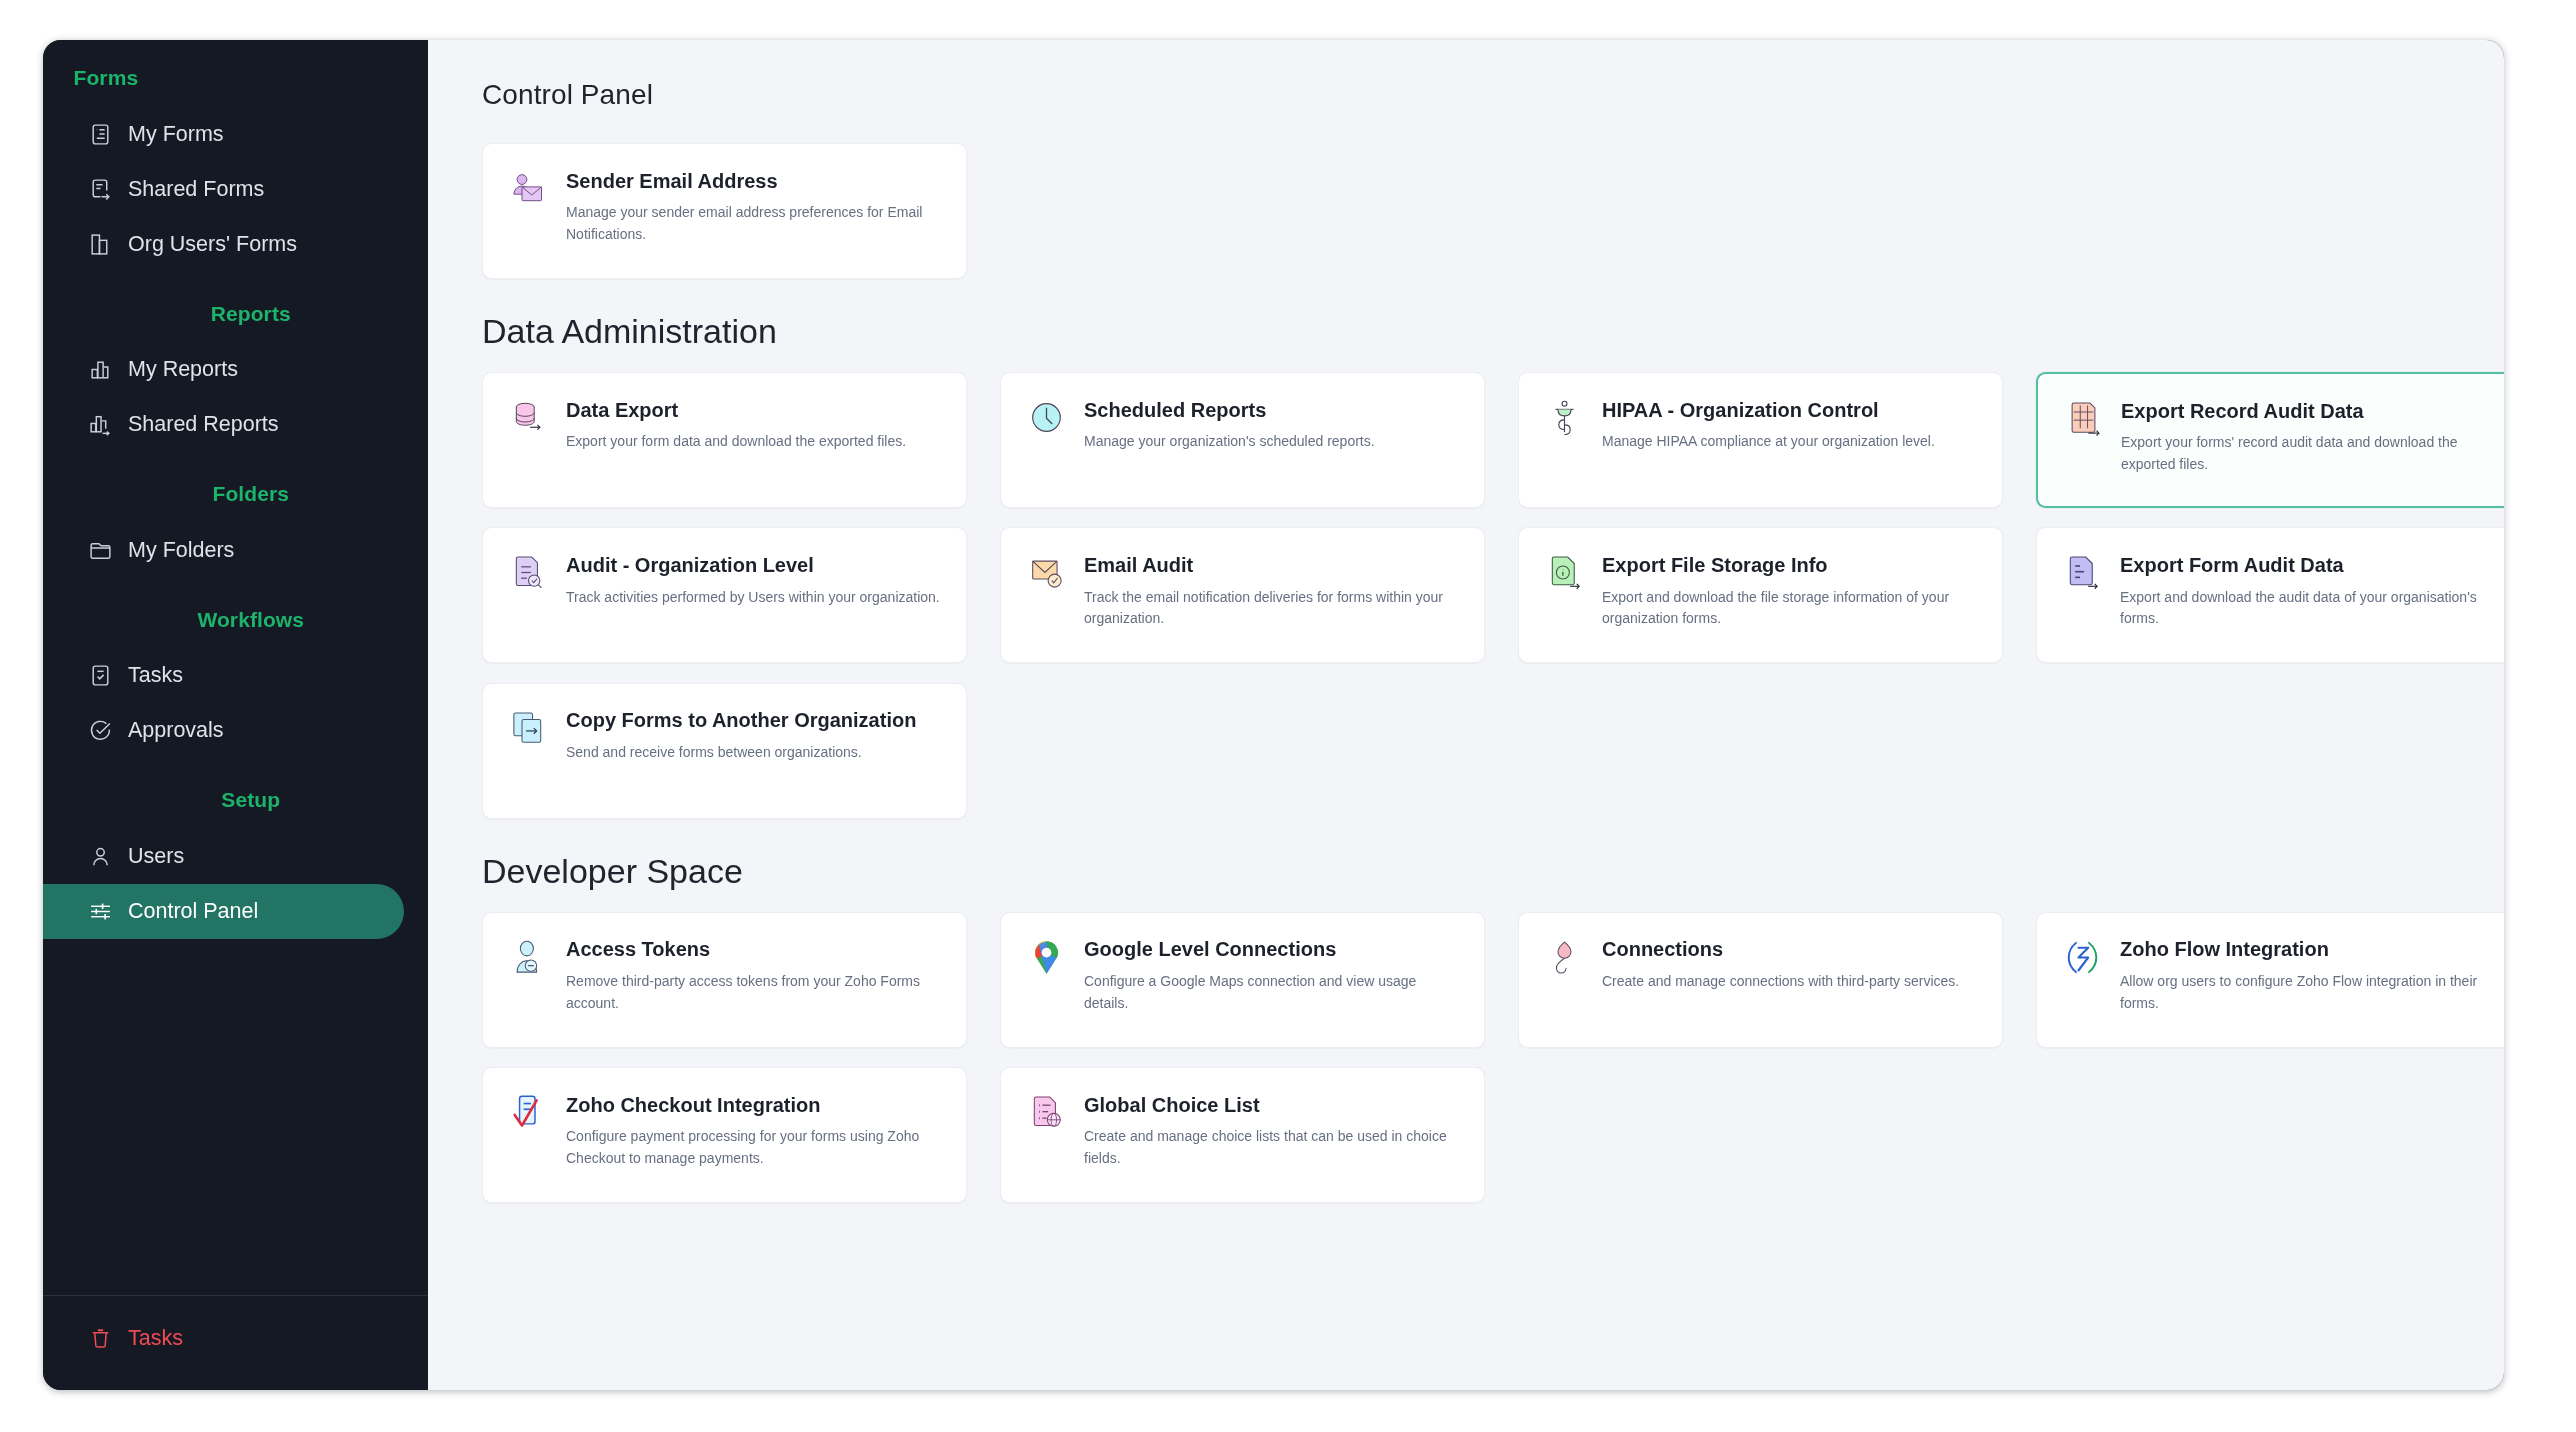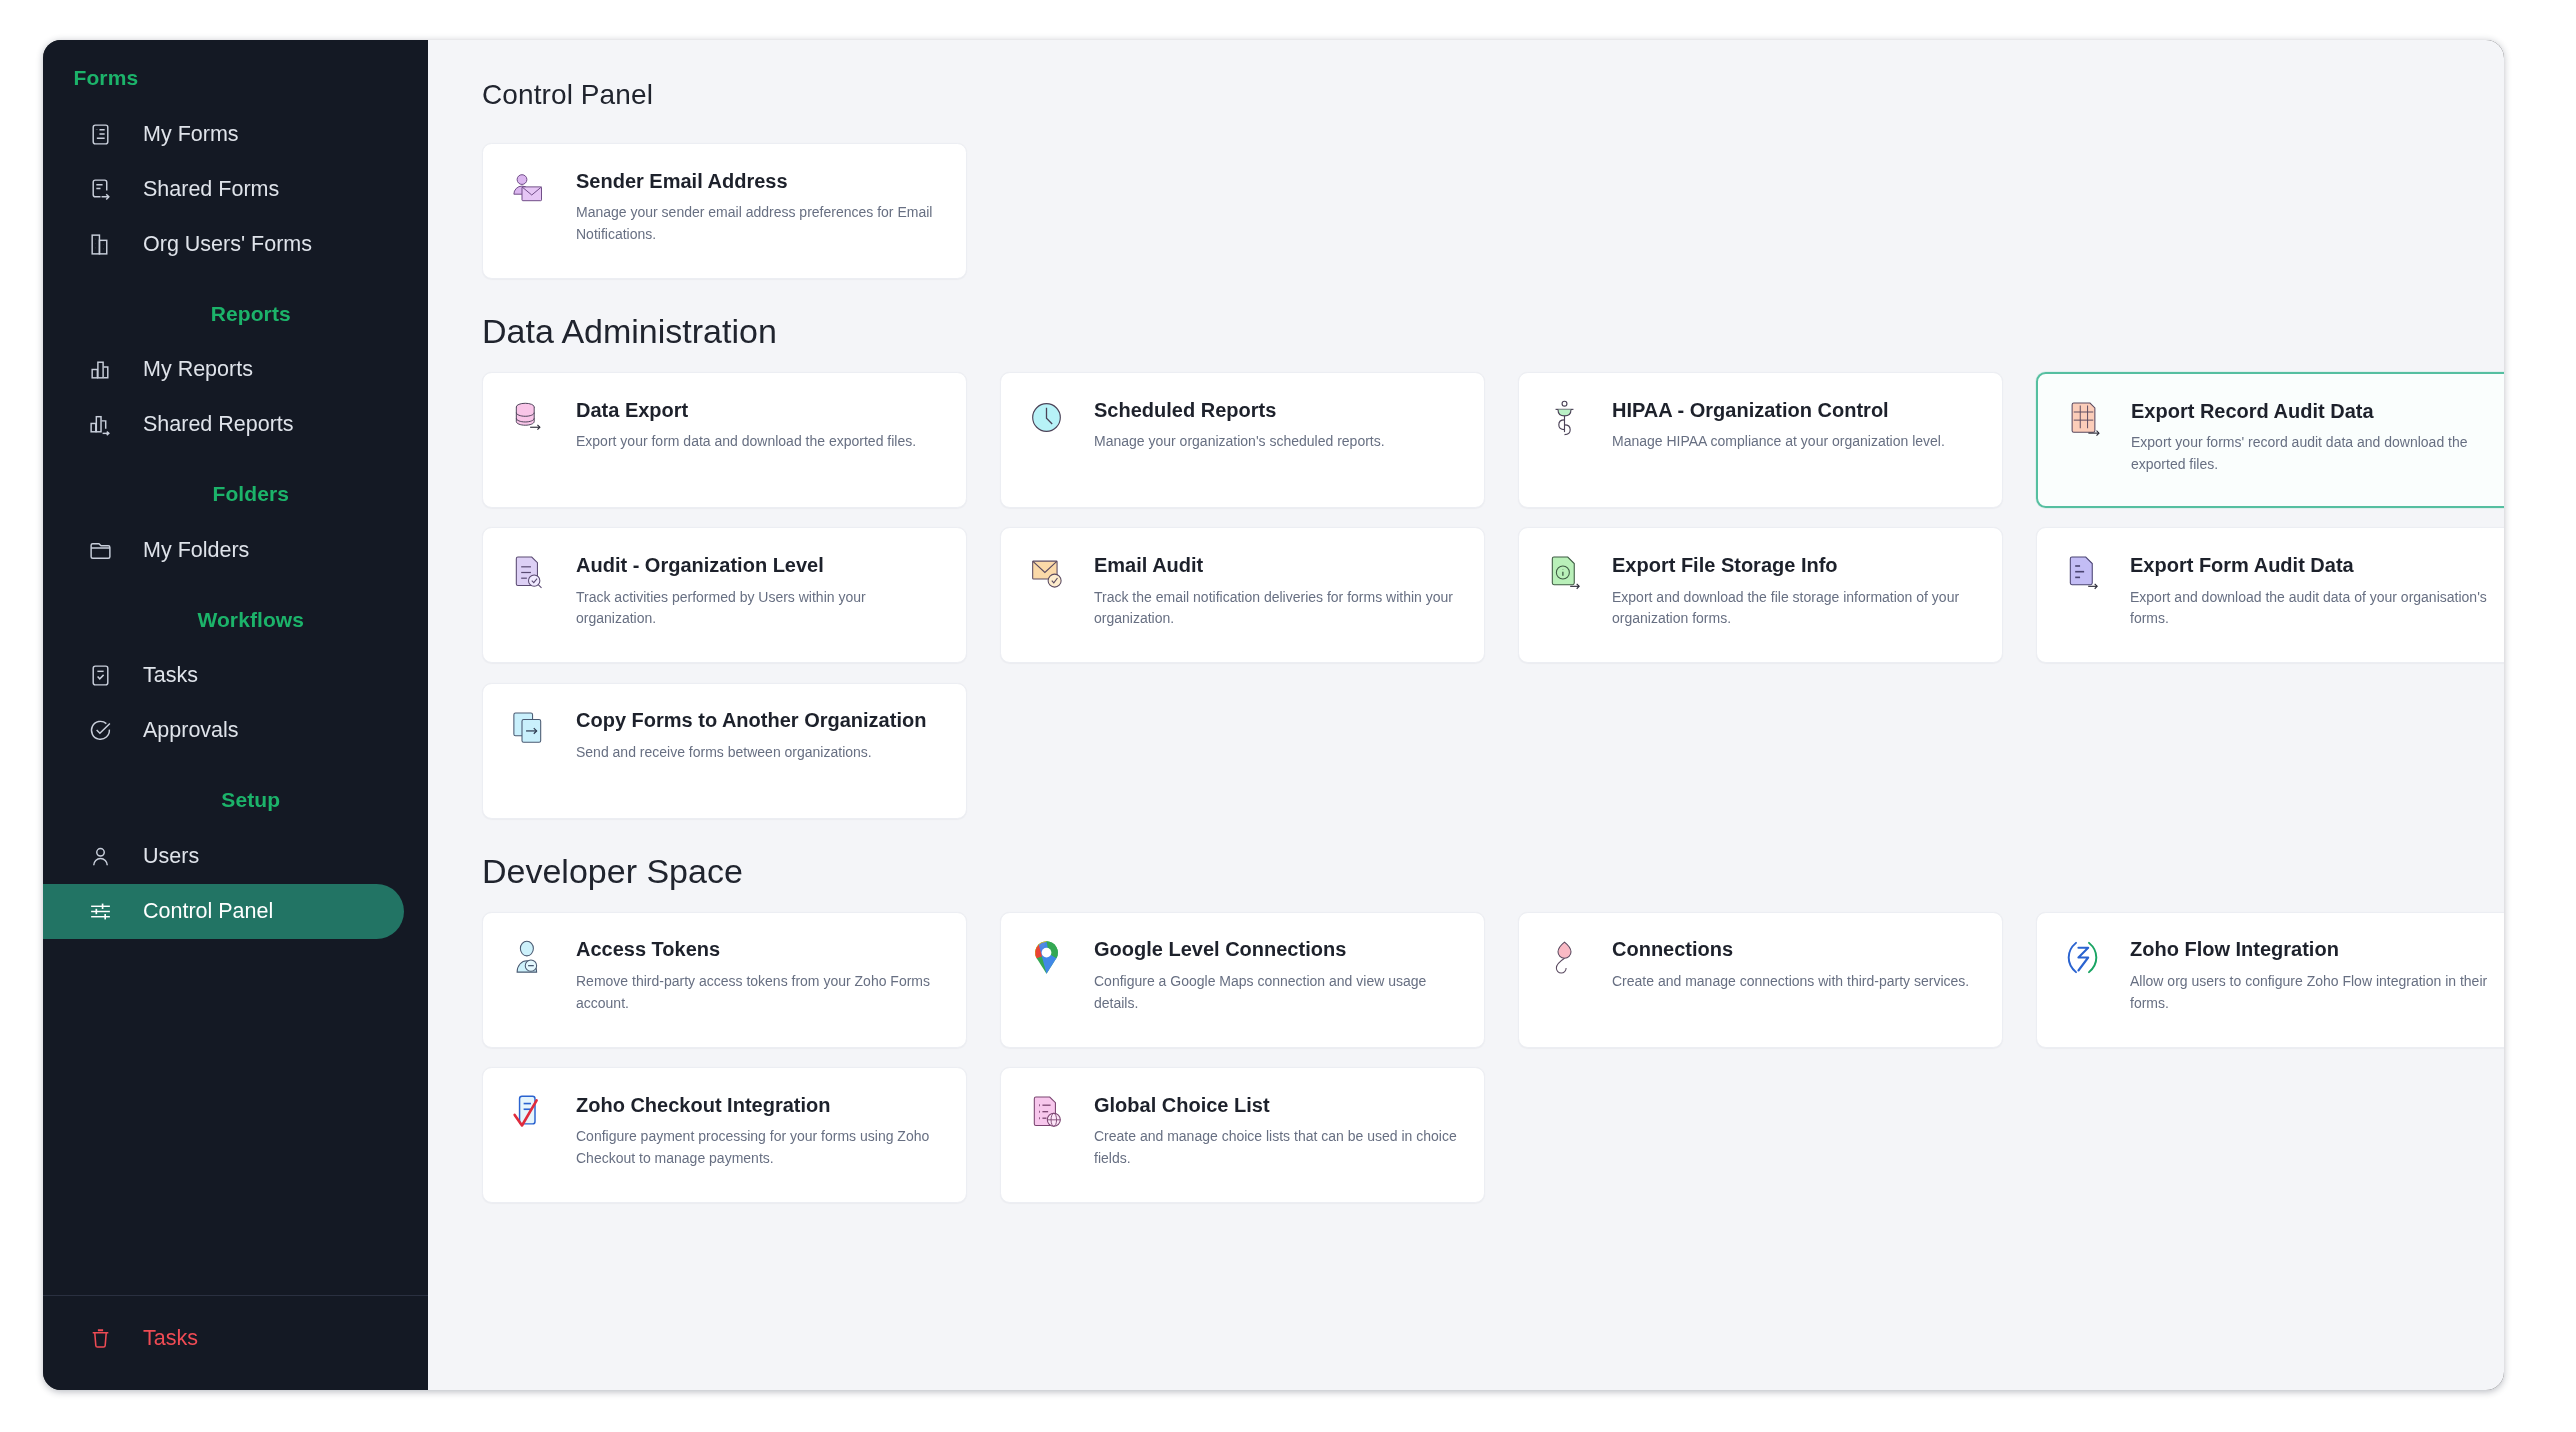--- a/index.html
+++ b/index.html
@@ -42,21 +42,21 @@
     padding: 0 0 0 30.5px;
     margin-bottom: 16.6px;
     letter-spacing: 0.1px;
   }
   .nav-group.gap-top { margin-top: 30px; text-align: center; }
   .nav-item {
     display: flex;
     align-items: center;
     height: 55px;
     padding-left: 44px;
-    gap: 30px;
+    gap: 15px;
     cursor: pointer;
     border-radius: 0 28px 28px 0;
     margin-right: 24px;
   }
   .nav-item .nav-icon {
     width: 26px; height: 26px;
     display: flex; align-items: center; justify-content: center;
     flex: 0 0 26px;
   }
   .nav-item .nav-icon svg { width: 25px; height: 25px; display: block; }
@@ -104,21 +104,21 @@
     display: grid;
     grid-template-columns: repeat(4, 485px);
     gap: 19.4px 33px;
   }
   .card {
     background: #ffffff;
     border: 0.7px solid #eceef3;
     border-radius: 9.7px;
     padding: 23.6px 25px 23.6px 25px;
     display: flex;
-    gap: 28px;
+    gap: 18px;
     min-height: 136px;
     cursor: pointer;
     box-shadow: 0 0.7px 1.4px rgba(30,35,55,0.04);
   }
   .card.highlight {
     border: 2.1px solid #55bfa0;
     background: #fafefd;
     box-shadow: 0 0 0 0.7px rgba(85,191,160,.15);
   }
   .card-icon {

